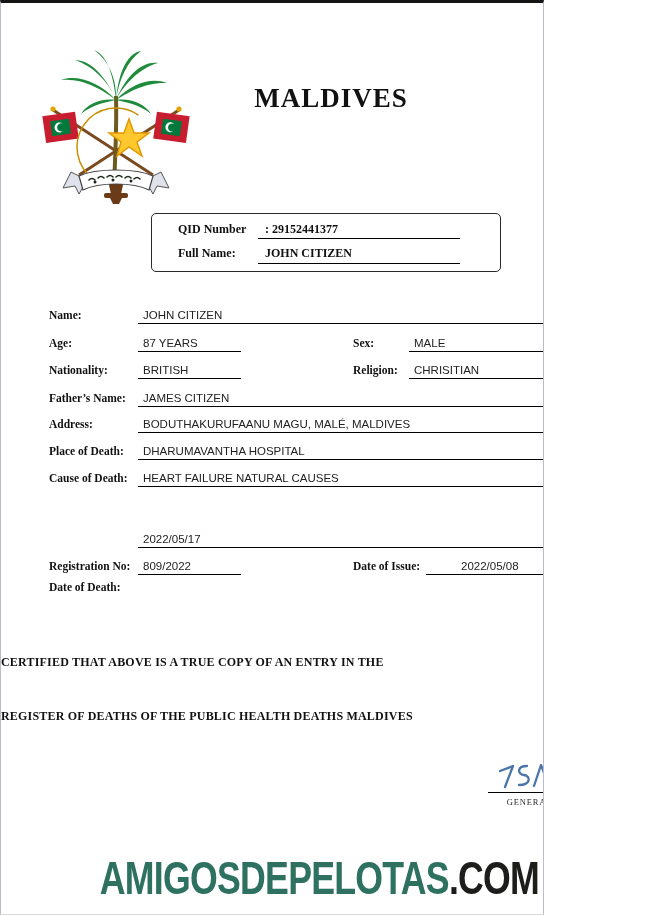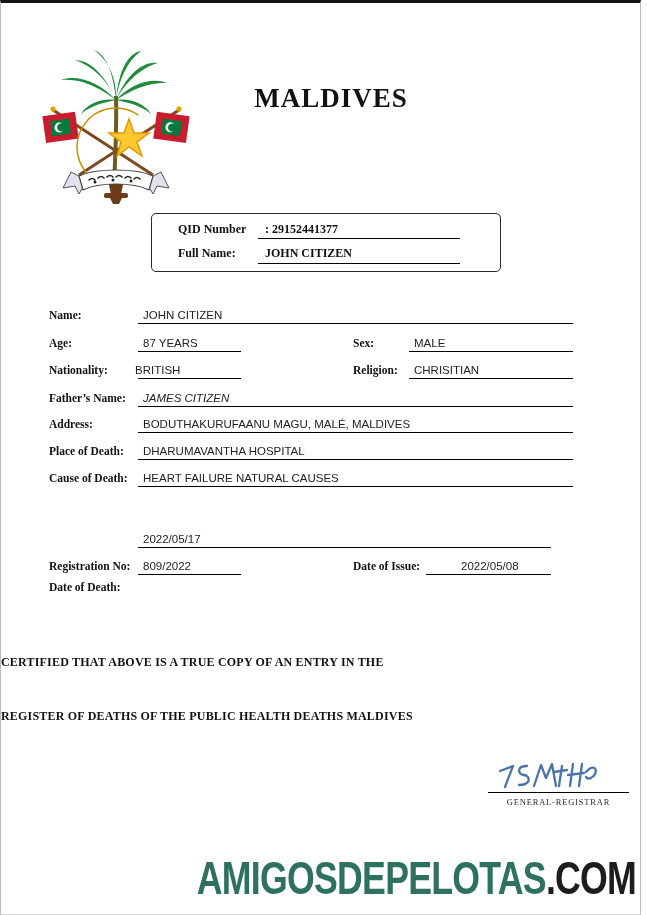--- a/index.html
+++ b/index.html
@@ -1,18 +1,18 @@
 <!DOCTYPE html>
 <html><head>
 <meta charset="utf-8">
 <style>
   html,body{margin:0;padding:0;background:#fff;}
   .page{
     position:relative;
-    width:641px;height:915px;
+    width:544px;height:915px;
     box-sizing:border-box;
     background:#fff;
     border-top:3px solid #141414;
     border-left:1px solid #b9bdc7;
     border-right:1px solid #b9bdc7;
     border-bottom:1px solid #d7dae0;
     font-family:"Liberation Serif", serif;
     overflow:hidden;
     padding-left:47px;
   }
@@ -137,28 +137,28 @@
   <div class="abs line" style="left:137px;top:320px;width:435px;"></div>
 
   <span class="abs lbl" style="left:48px;top:334px;">Age:</span>
   <span class="abs val" style="left:142px;top:334px;">87 YEARS</span>
   <div class="abs line" style="left:137px;top:348px;width:103px;"></div>
   <span class="abs lbl" style="left:352px;top:334px;">Sex:</span>
   <span class="abs val" style="left:413px;top:334px;">MALE</span>
   <div class="abs line" style="left:408px;top:348px;width:164px;"></div>
 
   <span class="abs lbl" style="left:48px;top:361px;">Nationality:</span>
-  <span class="abs val" style="left:134px;top:361px;">BRITISH</span>
+  <span class="abs val" style="left:142px;top:361px;">BRITISH</span>
   <div class="abs line" style="left:137px;top:375px;width:103px;"></div>
   <span class="abs lbl" style="left:352px;top:361px;">Religion:</span>
   <span class="abs val" style="left:413px;top:361px;">CHRISITIAN</span>
   <div class="abs line" style="left:408px;top:375px;width:164px;"></div>
 
   <span class="abs lbl" style="left:48px;top:389px;">Father’s Name:</span>
-  <span class="abs val" style="left:142px;top:389px;font-style:italic;">JAMES CITIZEN</span>
+  <span class="abs val" style="left:142px;top:389px;">JAMES CITIZEN</span>
   <div class="abs line" style="left:137px;top:403px;width:435px;"></div>
 
   <span class="abs lbl" style="left:48px;top:415px;">Address:</span>
   <span class="abs val" style="left:142px;top:415px;">BODUTHAKURUFAANU MAGU, MALÉ, MALDIVES</span>
   <div class="abs line" style="left:137px;top:429px;width:435px;"></div>
 
   <span class="abs lbl" style="left:48px;top:442px;">Place of Death:</span>
   <span class="abs val" style="left:142px;top:442px;">DHARUMAVANTHA HOSPITAL</span>
   <div class="abs line" style="left:137px;top:456px;width:435px;"></div>
 

